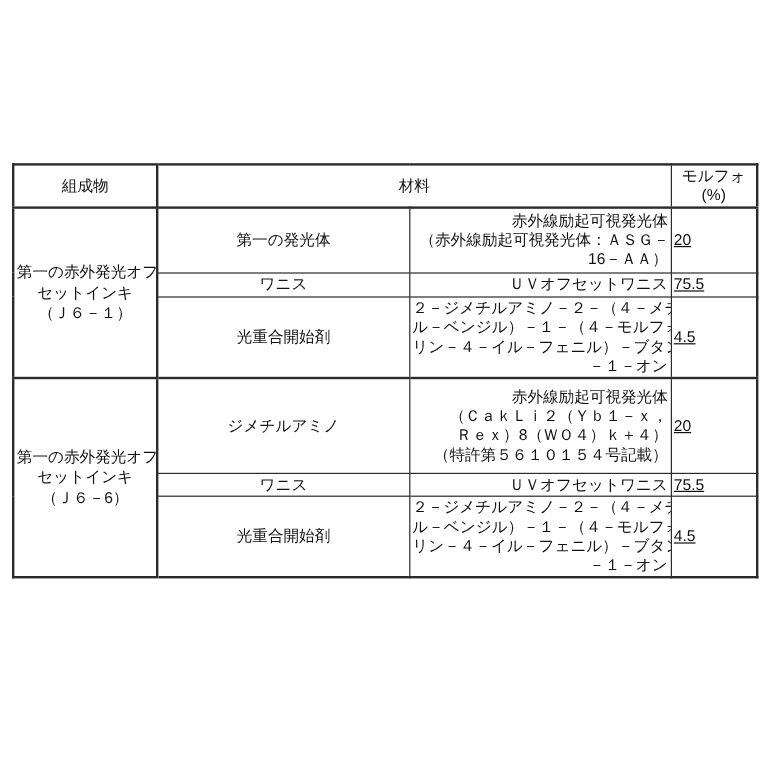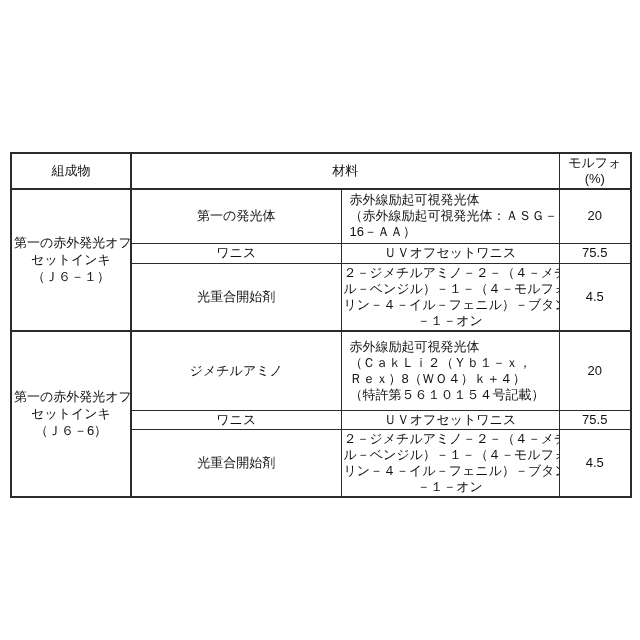--- a/index.html
+++ b/index.html
@@ -11,21 +11,21 @@
     position: relative;
     width: 640px;
     height: 640px;
     background: #ffffff;
     font-family: "Liberation Sans", "DejaVu Sans", sans-serif;
     color: #111111;
   }
   .table-wrap {
     position: absolute;
     left: 10px;
-    top: 152px;
+    top: 136px;
     width: 620px;
   }
   table.patent {
     border-collapse: collapse;
     table-layout: fixed;
     width: 620px;
     font-size: 13px;
     line-height: 16px;
     color: #111111;
   }
@@ -40,23 +40,23 @@
     vertical-align: middle;
     overflow: hidden;
     box-sizing: border-box;
   }
   table.patent { border: 2px solid #2b2b2b; }
   tr.hdr th { border-bottom-width: 2px; text-align: center; }
   .thick-right { border-right-width: 2px !important; }
   tr.section-start td { border-top-width: 2px; }
   td.section-label { text-align: center; line-height: 17px; }
   td.role-cell { text-align: center; padding-left: 3px; }
-  td.detail-cell { text-align: center; padding-left: 4px; }
-  td.detail-cell.center { text-align: left; padding-left: 8px; }
-  td.value-cell { text-align: center; }
+  td.detail-cell { text-align: right; padding-left: 4px; }
+  td.detail-cell.center { text-align: right; padding-left: 8px; }
+  td.value-cell { text-align: left; text-decoration: underline; }
   .line { white-space: nowrap; }
 </style>
 </head>
 <body>
 
 <div class="page">
   <div class="table-wrap">
     <table class="patent">
       <colgroup>
         <col class="c1">

